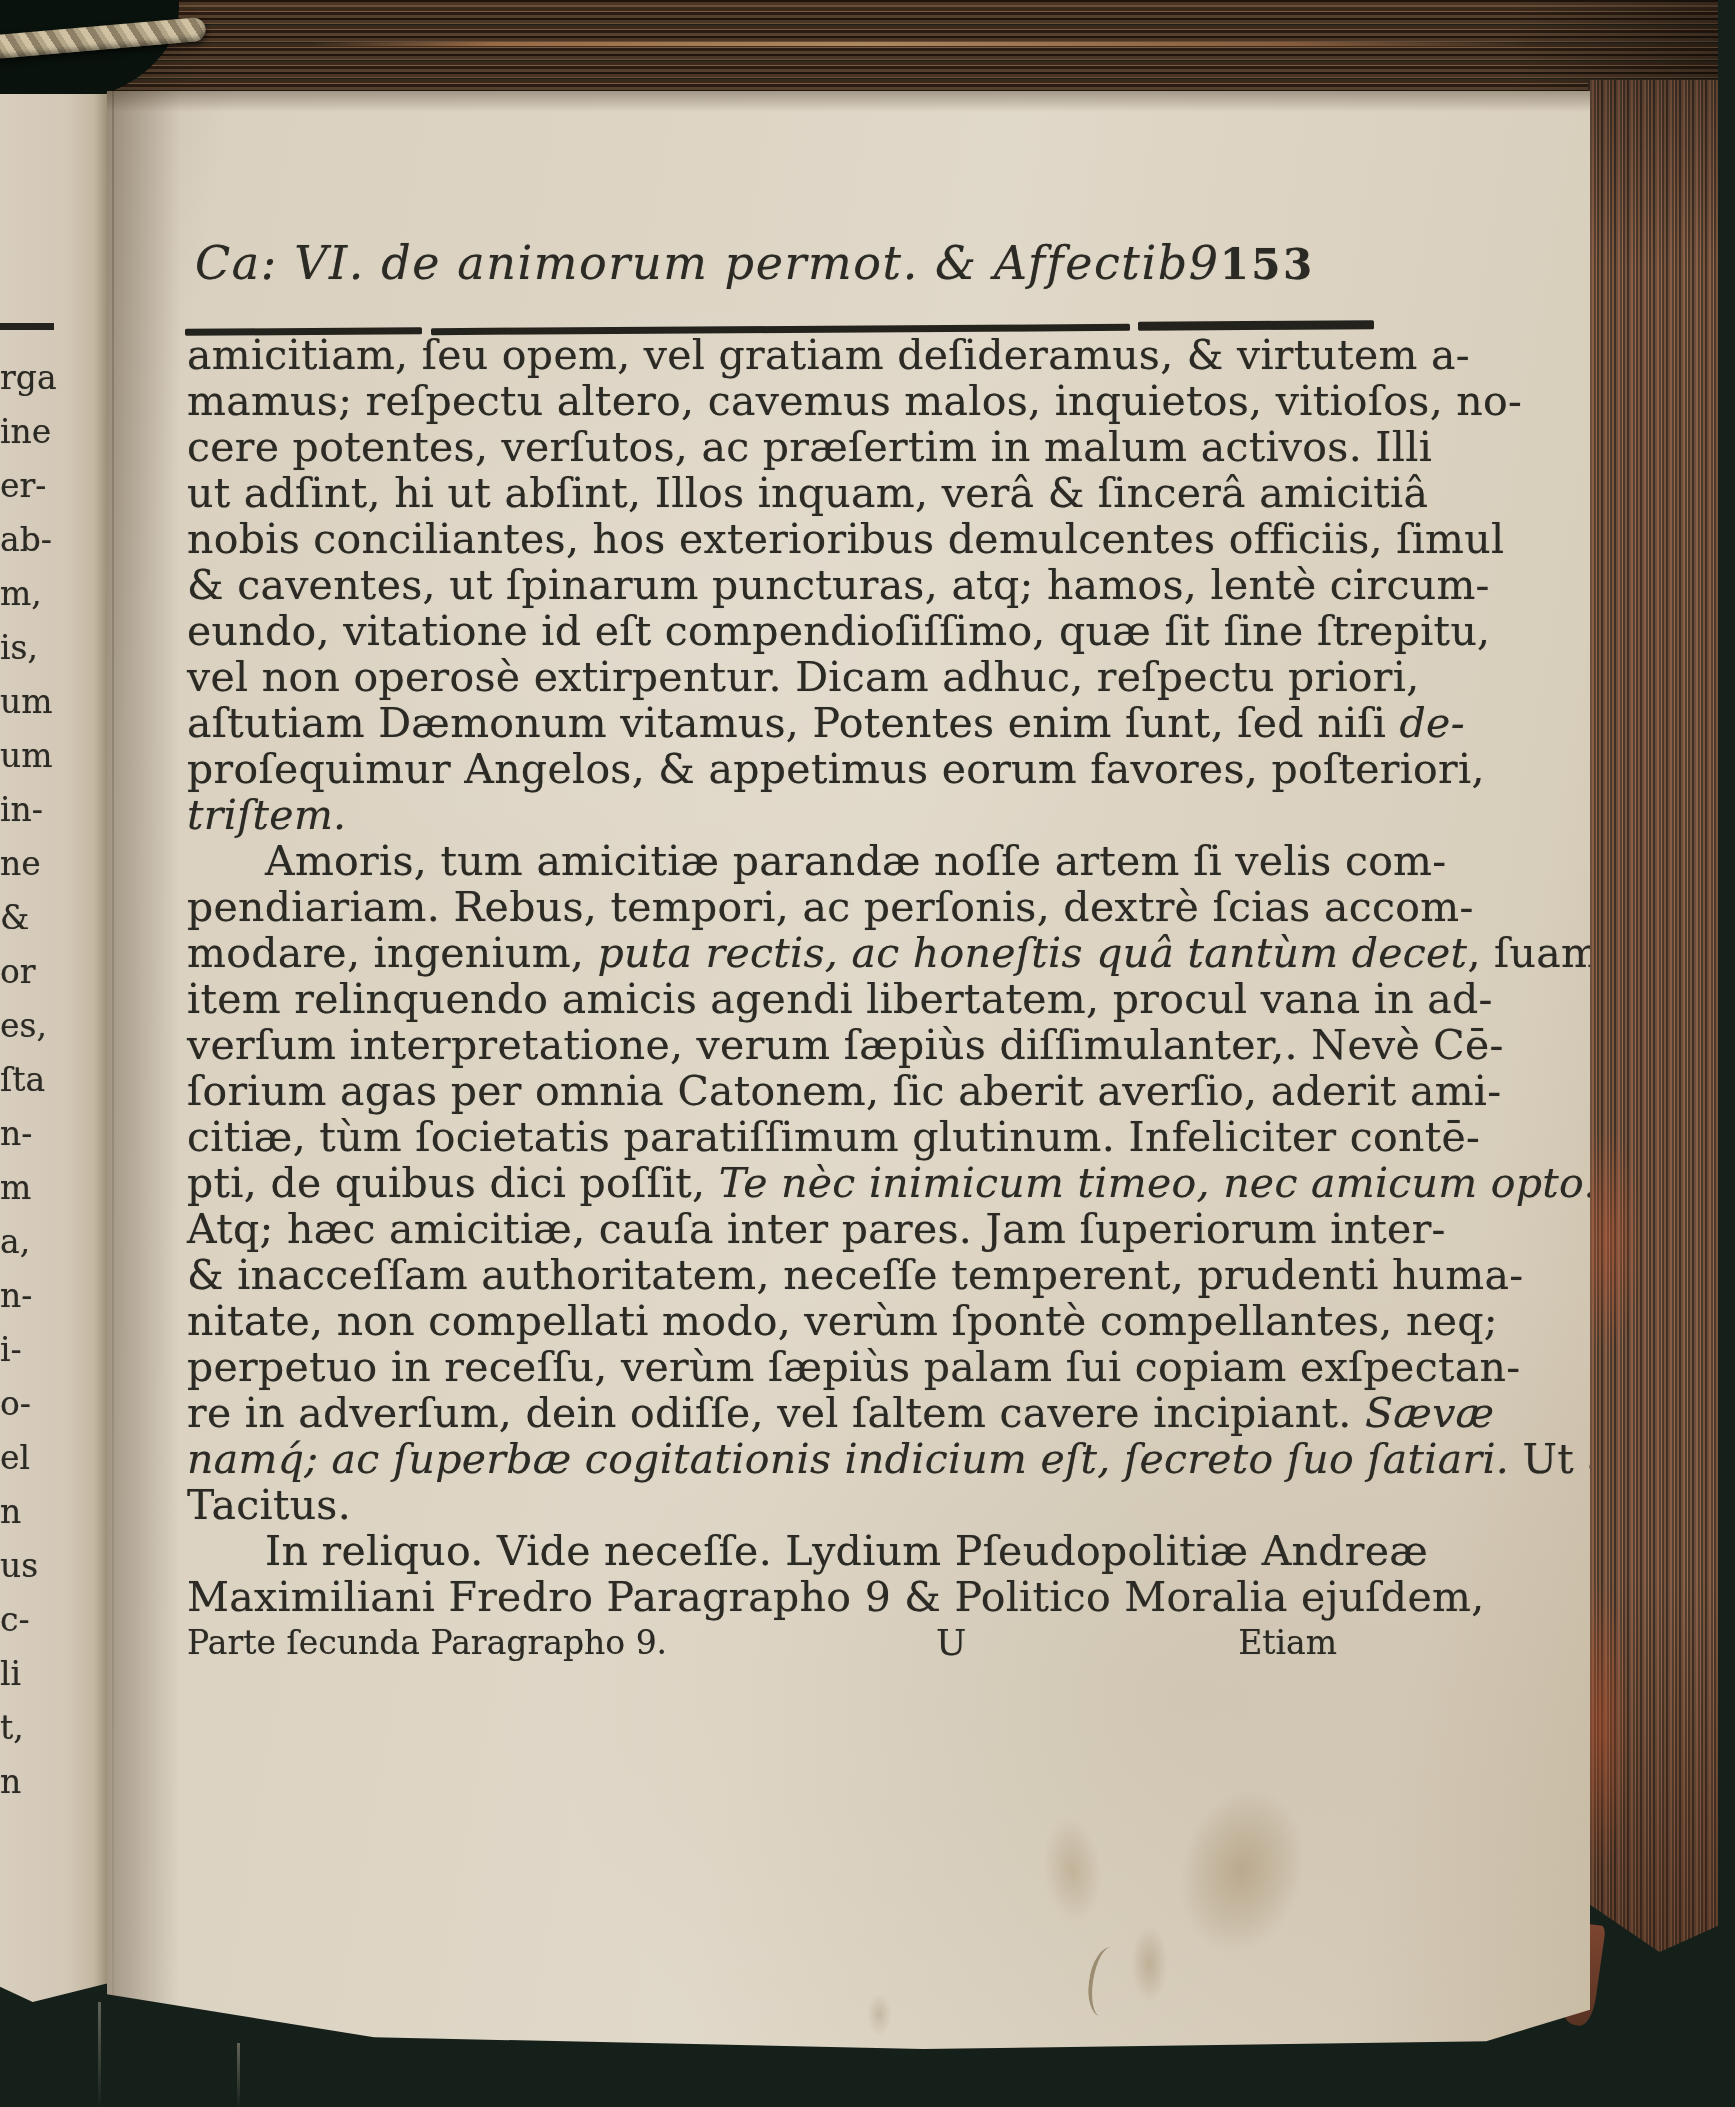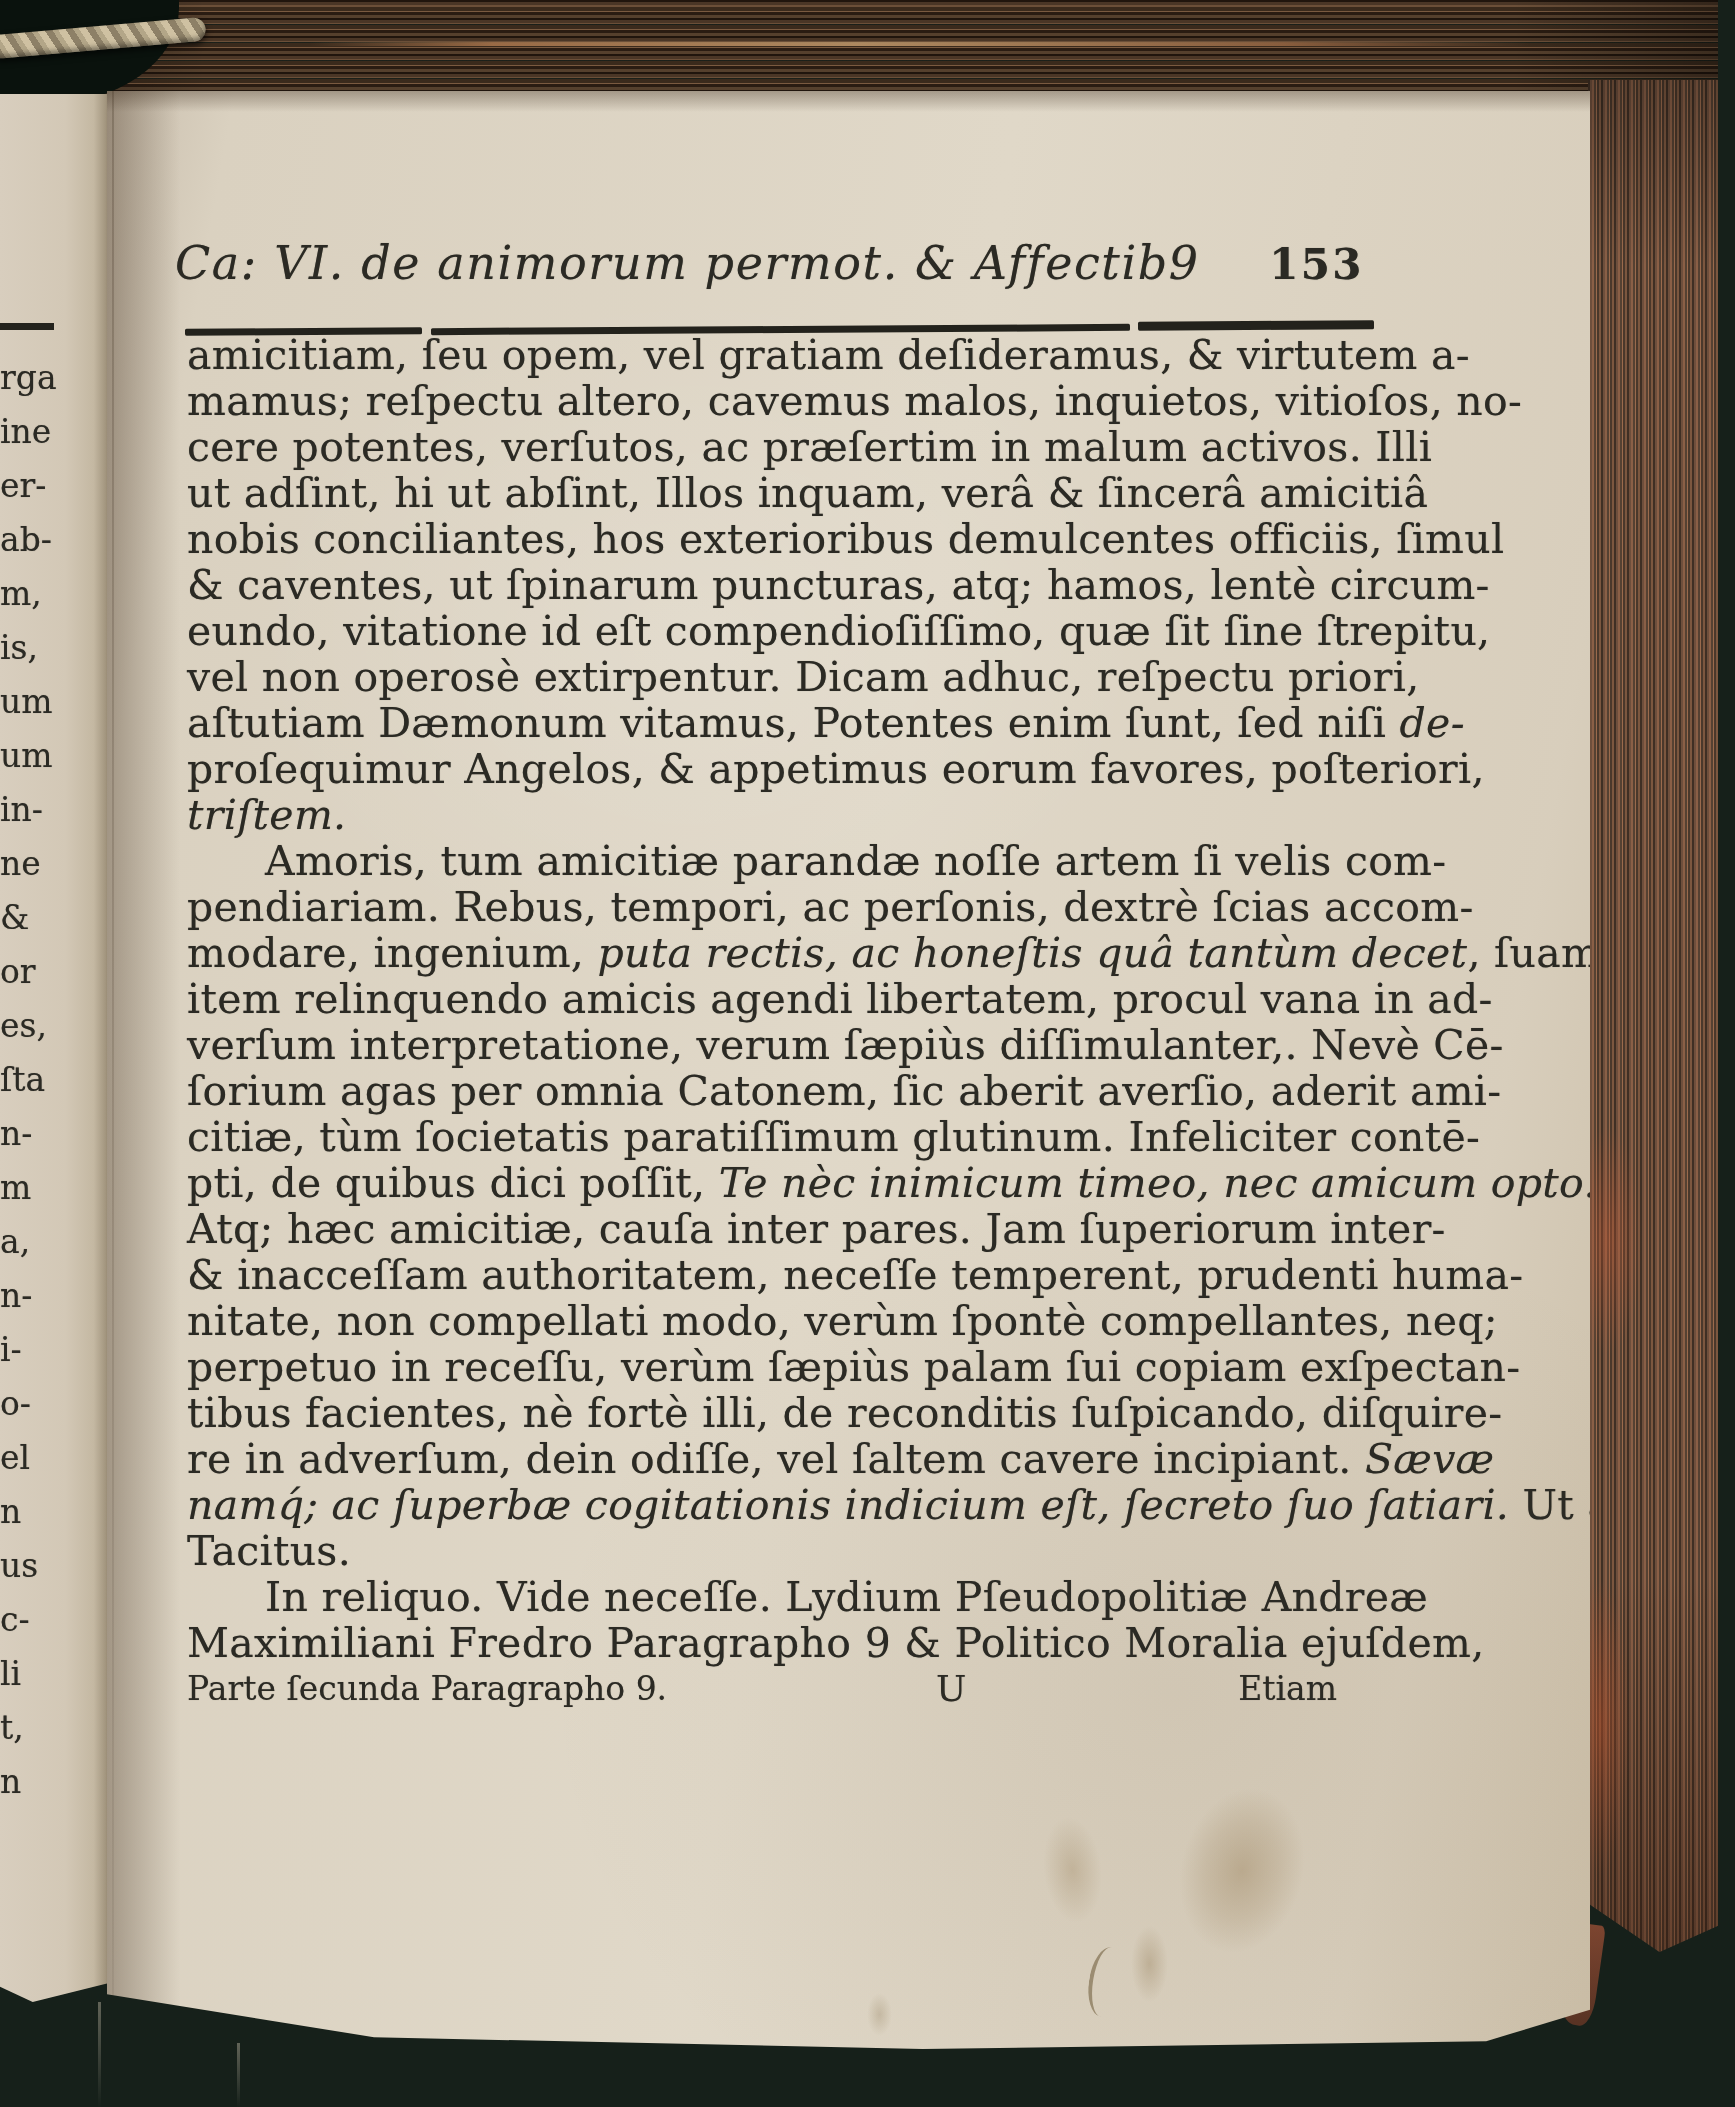--- a/index.html
+++ b/index.html
@@ -89,22 +89,22 @@
   .fold-line{
     position:absolute;left:4.9px;top:0;width:2.4px;height:100%;
     background:linear-gradient(to bottom,rgba(60,45,30,.25),rgba(60,45,30,.08));
   }
   .top-shade{
     position:absolute;left:0;top:0;width:100%;height:21px;
     background:linear-gradient(to bottom,rgba(55,38,22,.35),rgba(55,38,22,0));
   }
 
   .running-header{
-    position:absolute;left:68px;top:145px;width:1189px;
-    display:flex;align-items:baseline;justify-content:space-between;
+    position:absolute;left:88px;top:145px;width:1189px;
+    display:flex;align-items:baseline;justify-content:flex-start;
     color:var(--ink,#2b2a24);
   }
   .header-title{
     font-style:italic;font-size:46px;letter-spacing:1.6px;
     text-shadow:0 0 0.8px rgba(35,35,25,.5);white-space:nowrap;
   }
   .page-number{font-size:42px;letter-spacing:2.4px;font-weight:bold;text-shadow:0 0 0.8px rgba(35,35,25,.5);}
 
   .rule{position:absolute;background:#23221c;border-radius:1.6px;transform:rotate(-.35deg);}
   .rule1{left:78px;top:237px;width:237px;height:6.5px;}
@@ -222,21 +222,20 @@
         <div class="line" data-name="text-line"><span data-name="text-segment">modare, ingenium, </span><span class="it" data-name="italic-text-segment">puta rectis, ac honeſtis quâ tantùm decet</span><span data-name="text-segment">, ſuam</span></div>
         <div class="line" data-name="text-line"><span data-name="text-segment">item relinquendo amicis agendi libertatem, procul vana in ad-</span></div>
         <div class="line" data-name="text-line"><span data-name="text-segment">verſum interpretatione, verum ſæpiùs diſſimulanter,.  Nevè Cē-</span></div>
         <div class="line" data-name="text-line"><span data-name="text-segment">ſorium agas per omnia Catonem, ſic aberit averſio, aderit ami-</span></div>
         <div class="line" data-name="text-line"><span data-name="text-segment">citiæ, tùm ſocietatis paratiſſimum glutinum.  Infeliciter contē-</span></div>
         <div class="line" data-name="text-line"><span data-name="text-segment">pti, de quibus dici poſſit, </span><span class="it" data-name="italic-text-segment">Te nèc inimicum timeo, nec amicum opto.</span></div>
         <div class="line" data-name="text-line"><span data-name="text-segment">Atq; hæc amicitiæ, cauſa inter pares.  Jam ſuperiorum inter-</span></div>
         <div class="line" data-name="text-line"><span data-name="text-segment">&amp; inacceſſam authoritatem, neceſſe temperent, prudenti huma-</span></div>
         <div class="line" data-name="text-line"><span data-name="text-segment">nitate, non compellati modo, verùm ſpontè compellantes, neq;</span></div>
         <div class="line" data-name="text-line"><span data-name="text-segment">perpetuo in receſſu, verùm ſæpiùs palam ſui copiam exſpectan-</span></div>
-        <div class="line" data-name="text-line"><span data-name="text-segment">tibus facientes, nè fortè illi, de reconditis ſuſpicando, diſquire-</span></div>
         <div class="line" data-name="text-line"><span data-name="text-segment">re in adverſum, dein odiſſe, vel ſaltem cavere incipiant.  </span><span class="it" data-name="italic-text-segment">Sævæ</span></div>
         <div class="line" data-name="text-line"><span class="it" data-name="italic-text-segment">namq́; ac ſuperbæ cogitationis indicium eſt, ſecreto ſuo ſatiari.</span><span data-name="text-segment">  Ut ait</span></div>
         <div class="line short" data-name="text-line"><span data-name="text-segment">Tacitus.</span></div>
         <div class="line indent" data-name="text-line"><span data-name="text-segment">In reliquo.  Vide neceſſe. Lydium Pſeudopolitiæ Andreæ</span></div>
         <div class="line" data-name="text-line"><span data-name="text-segment">Maximiliani Fredro Paragrapho 9 &amp; Politico Moralia ejuſdem,</span></div>
       </div>
     <div class="sig-line" data-name="signature-line">
       <span data-name="signature-line-text">Parte ſecunda Paragrapho 9.</span>
       <span class="sig-mark" data-name="signature-mark">U</span>
       <span class="catchword" data-name="catchword">Etiam</span>

